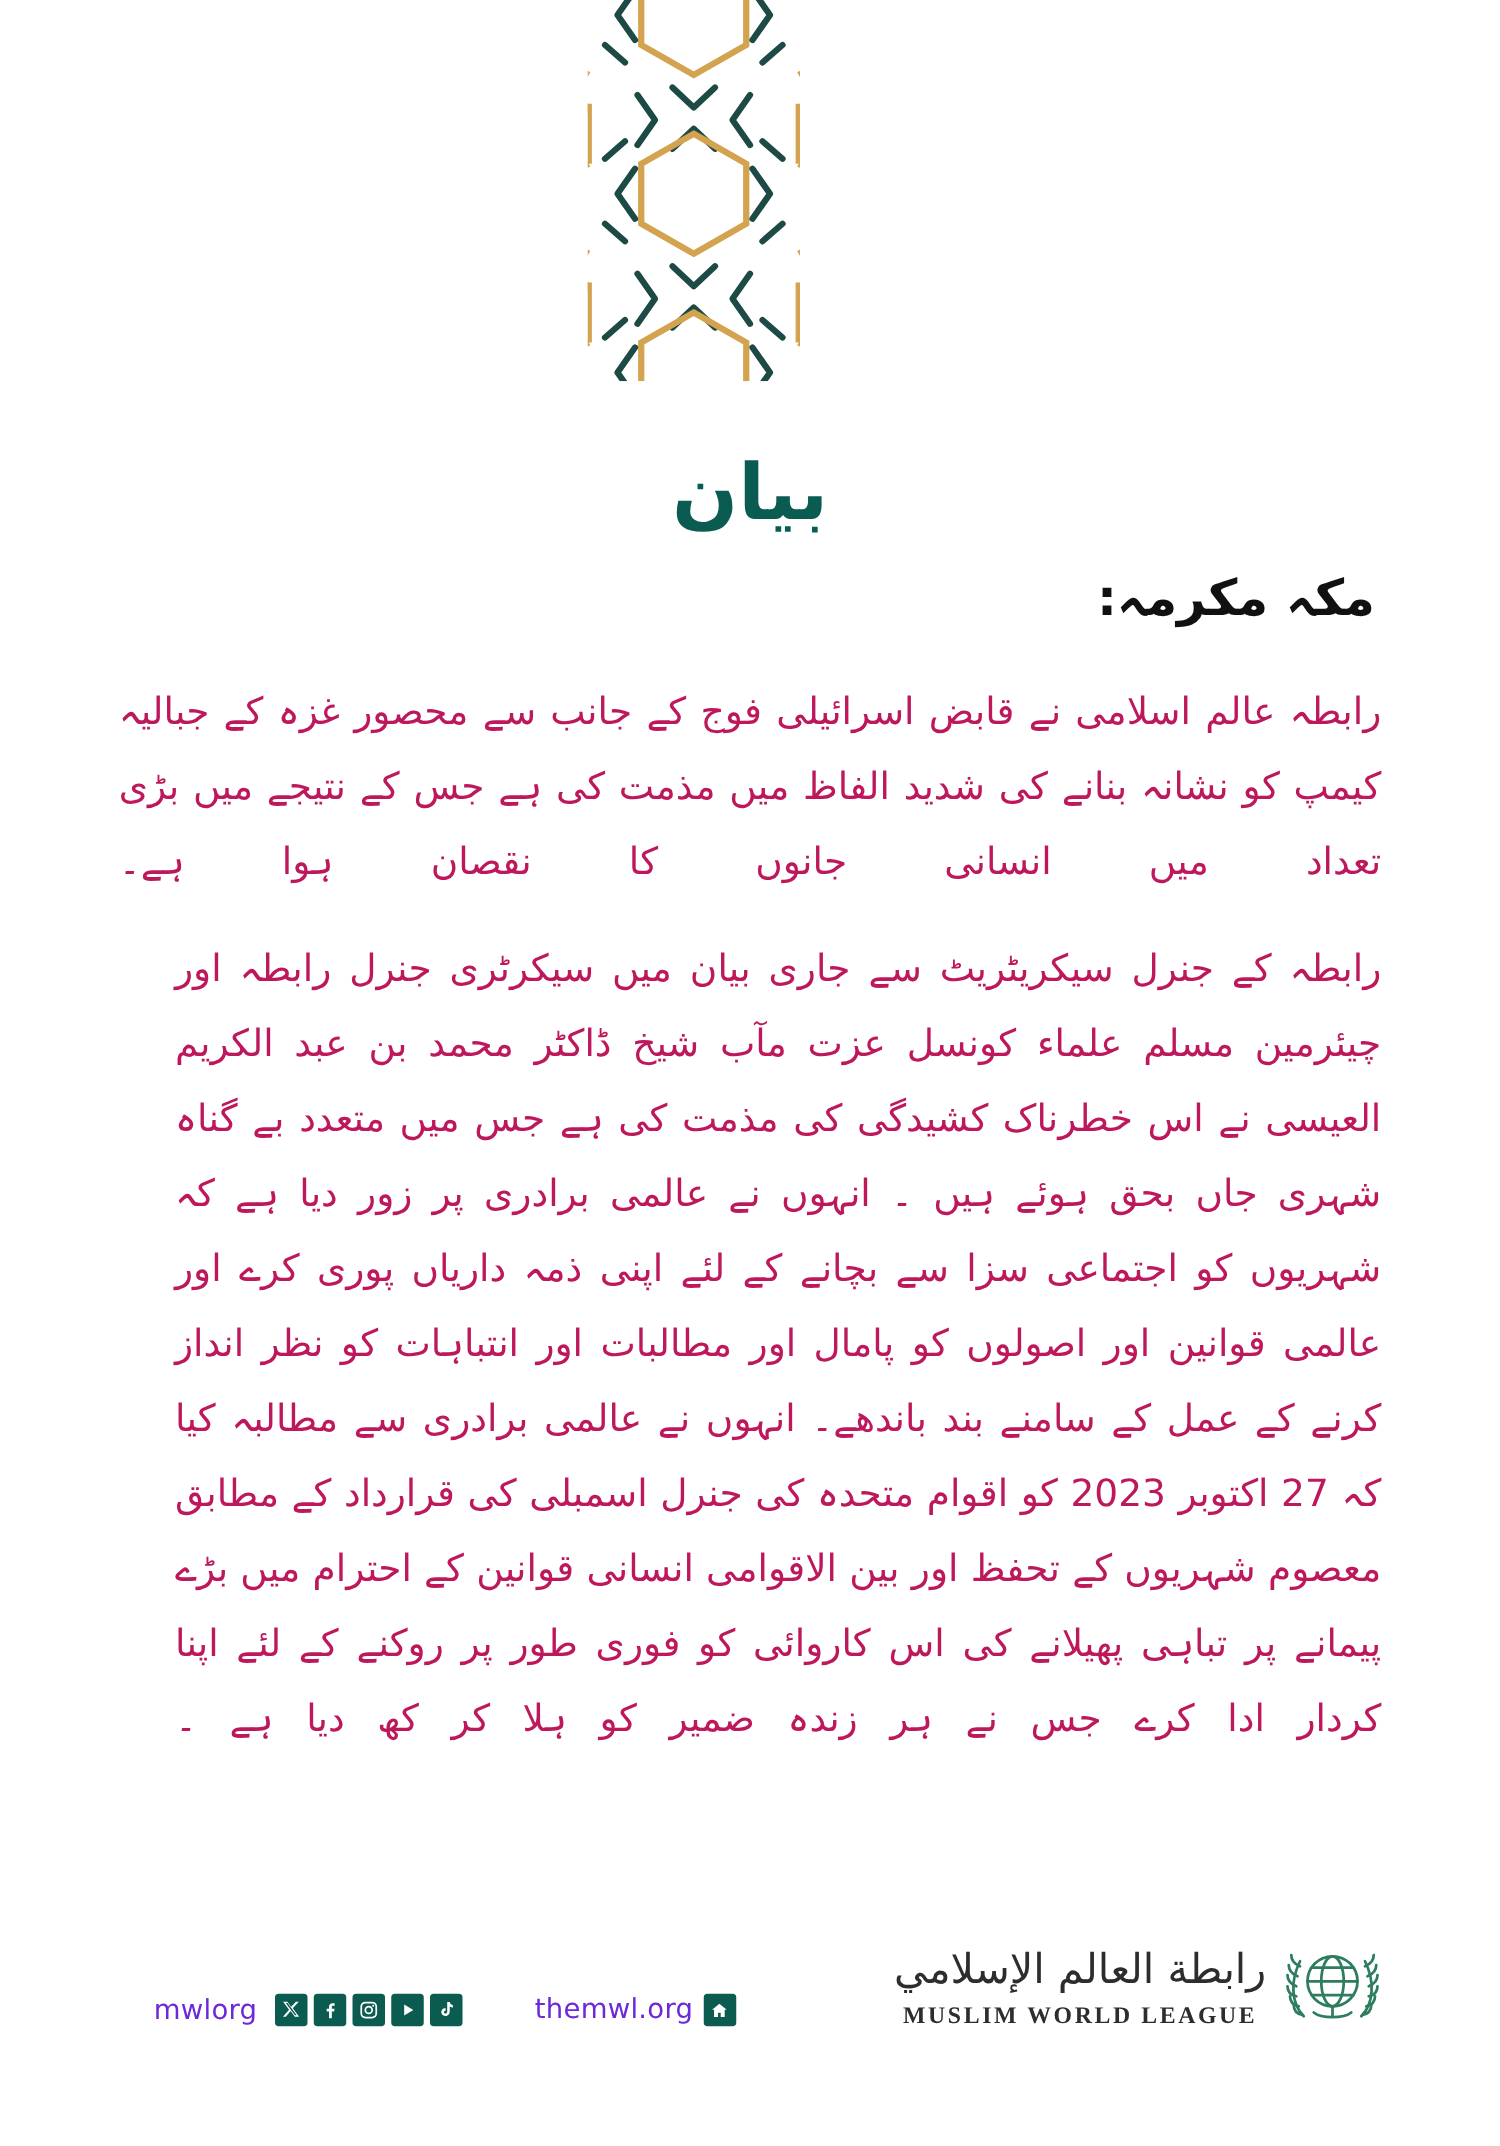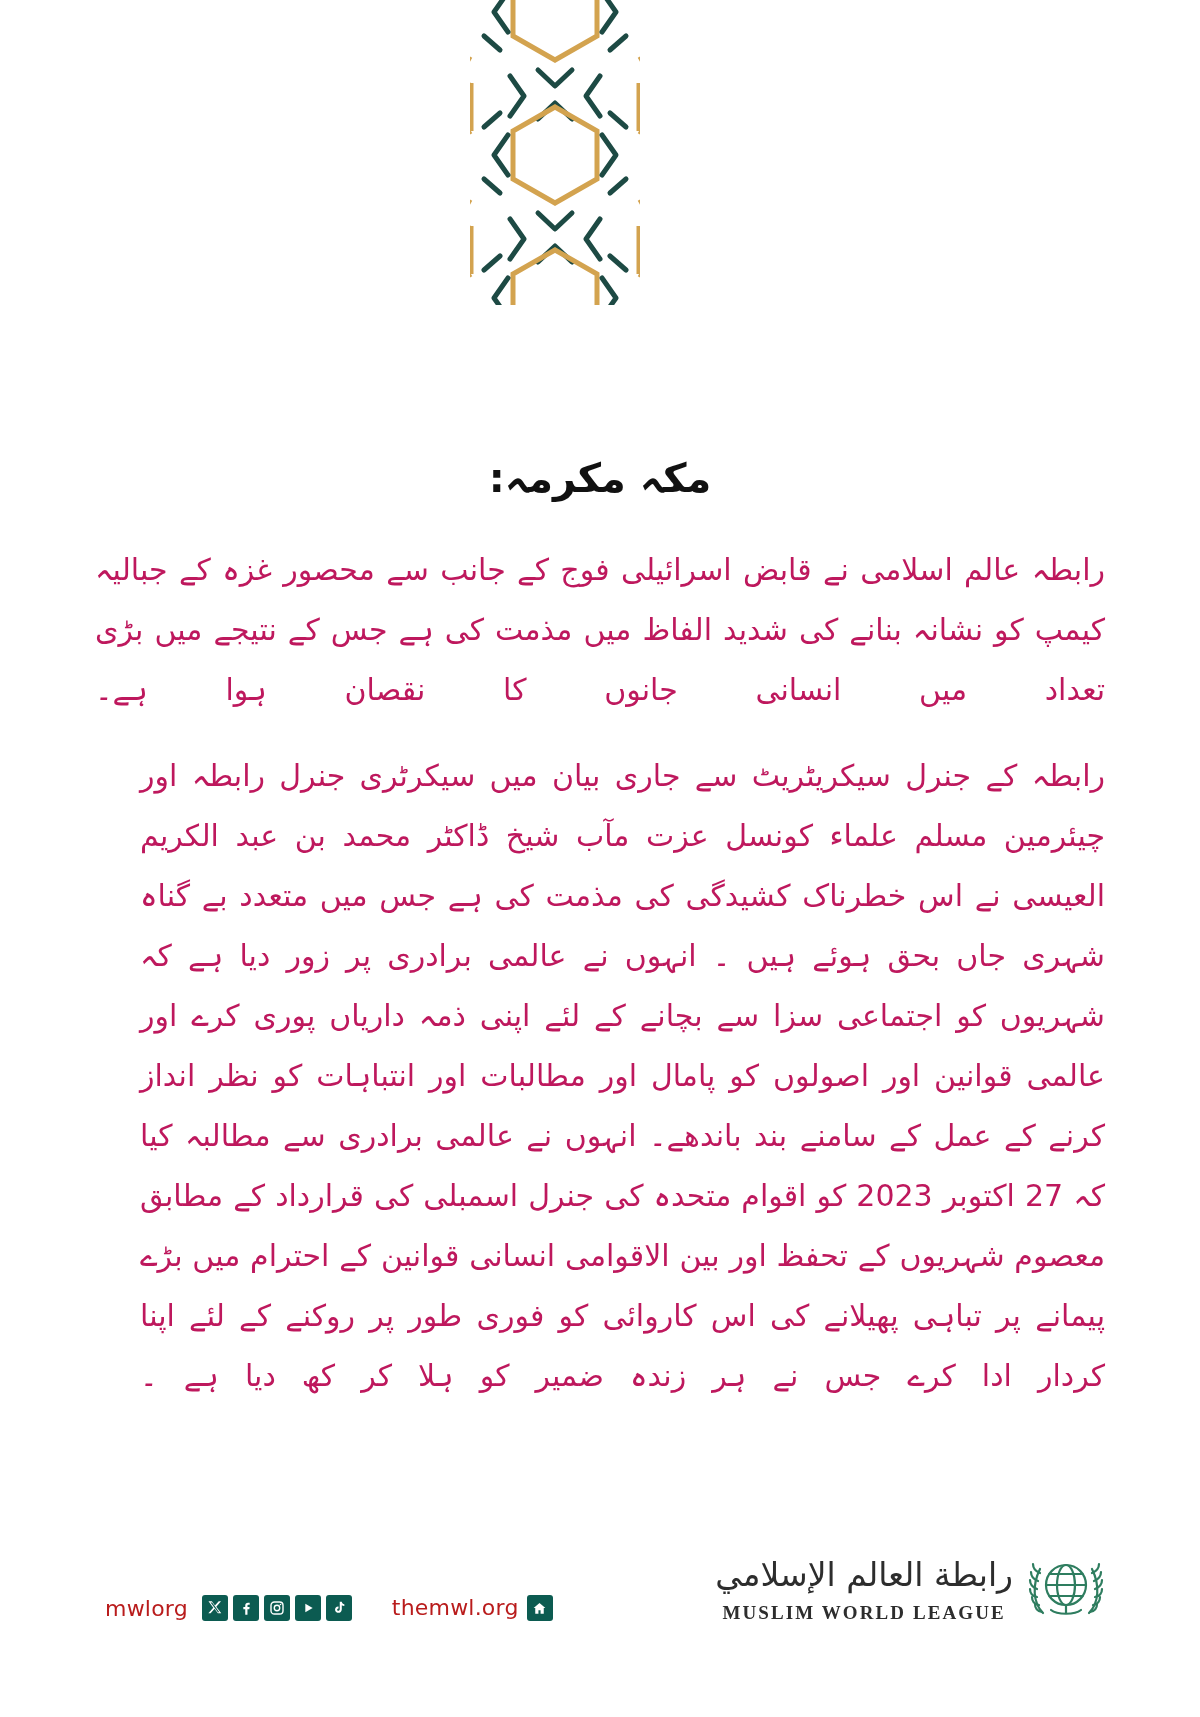--- a/index.html
+++ b/index.html
@@ -43,21 +43,21 @@
     direction: rtl;
   }
   .dateline-wrap {
     position: absolute;
     top: 455px;
     left: 0;
     width: 1200px;
     padding: 0 100px;
     box-sizing: border-box;
     direction: rtl;
-    text-align: center;
+    text-align: right;
   }
   .dateline-wrap .dl {
     display: inline-block;
     color: #111;
     font-family: "DejaVu Sans", sans-serif;
     font-size: 40px;
     font-weight: 700;
   }
 
   
@@ -91,25 +91,26 @@
   .footer-left {
     position: absolute;
     left: 105px;
     bottom: 18px;
     display: flex;
     align-items: center;
     direction: ltr;
     gap: 14px;
   }
   .handle {
-    color: #b91c1c;
+    color: #6d28d9;
     font-family: "DejaVu Sans", sans-serif;
     font-size: 22px;
     letter-spacing: .2px;
     white-space: nowrap;
+    margin-left: 18px;
   }
   .social-row {
     display: flex;
     gap: 5px;
     align-items: center;
   }
   .sq {
     width: 26px;
     height: 26px;
     background: #0c5b51;
@@ -217,20 +218,21 @@
       </defs>
 
       <g transform="translate(0,-60)">
         <use href="#unit" y="0"></use>
         <use href="#unit" y="143"></use>
         <use href="#unit" y="286"></use>
       </g>
     </svg>
   </div>
 
+  <div class="title">بیان</div>
 
   <div class="dateline-wrap">
     <span class="dl">مکہ مکرمہ:</span>
   </div>
 
   <div class="body">
     <p>رابطہ عالم اسلامی نے قابض اسرائیلی فوج کے جانب سے محصور غزہ کے جبالیہ کیمپ کو نشانہ بنانے کی شدید الفاظ میں مذمت کی ہے جس کے نتیجے میں بڑی تعداد میں انسانی جانوں کا نقصان ہوا ہے۔</p>
     <p>رابطہ کے جنرل سیکریٹریٹ سے جاری بیان میں سیکرٹری جنرل رابطہ اور چیئرمین مسلم علماء کونسل عزت مآب شیخ ڈاکٹر محمد بن عبد الکریم العیسی نے اس خطرناک کشیدگی کی مذمت کی ہے جس میں متعدد بے گناہ شہری جاں بحق ہوئے ہیں ۔ انہوں نے عالمی برادری پر زور دیا ہے کہ شہریوں کو اجتماعی سزا سے بچانے کے لئے اپنی ذمہ داریاں پوری کرے اور عالمی قوانین اور اصولوں کو پامال اور مطالبات اور انتباہات کو نظر انداز کرنے کے عمل کے سامنے بند باندھے۔ انہوں نے عالمی برادری سے مطالبہ کیا کہ 27 اکتوبر 2023 کو اقوام متحدہ کی جنرل اسمبلی کی قرارداد کے مطابق معصوم شہریوں کے تحفظ اور بین الاقوامی انسانی قوانین کے احترام میں بڑے پیمانے پر تباہی پھیلانے کی اس کاروائی کو فوری طور پر روکنے کے لئے اپنا کردار ادا کرے جس نے ہر زندہ ضمیر کو ہلا کر کھ دیا ہے ۔</p>
   </div>
 

